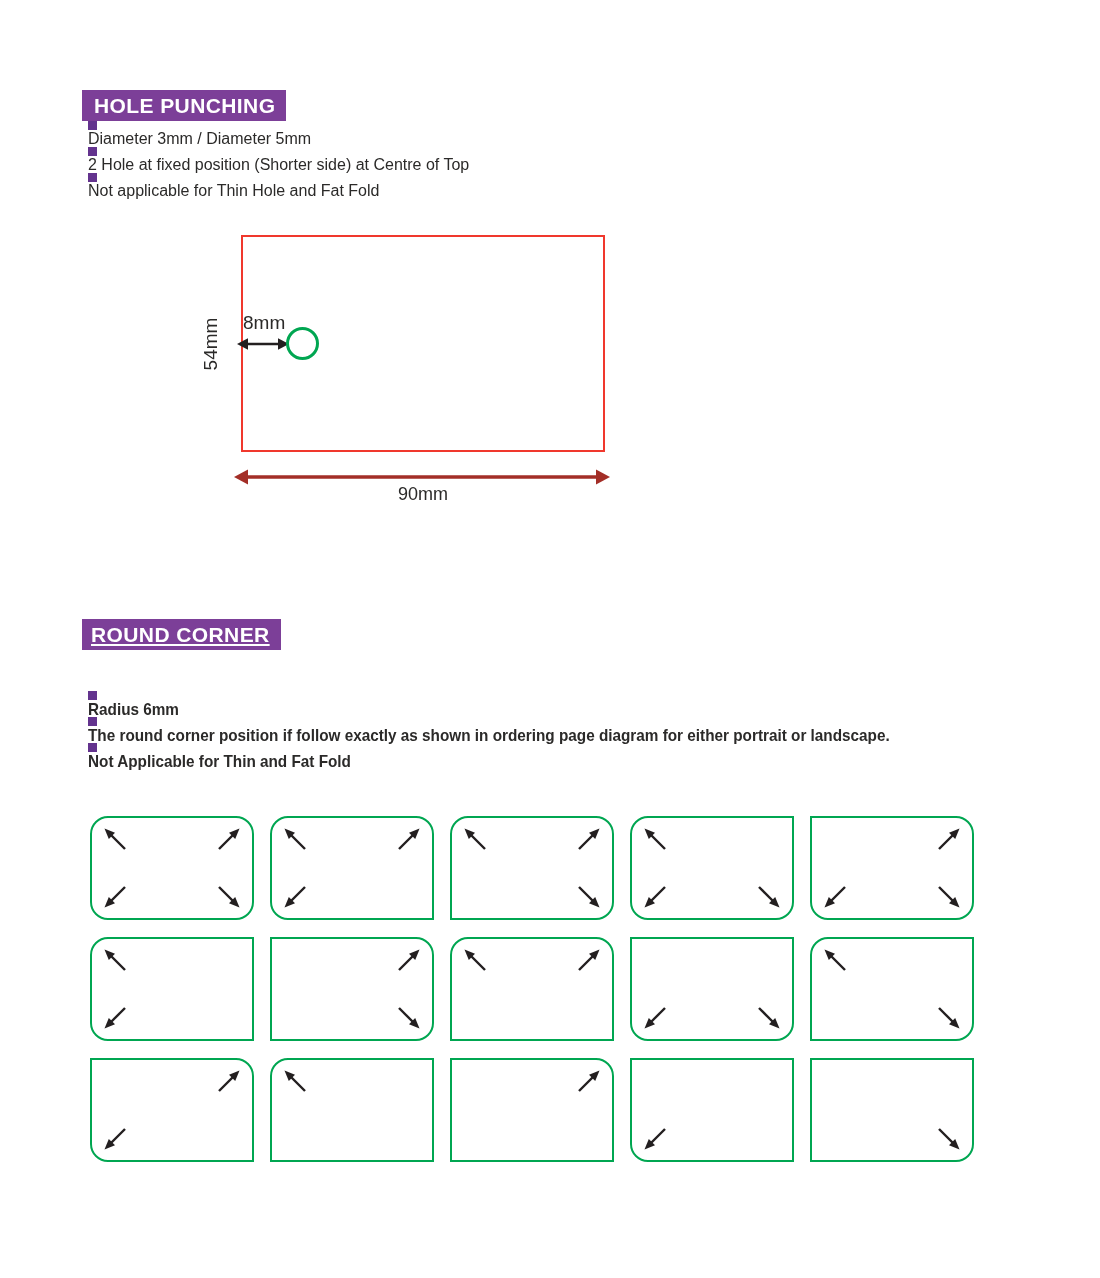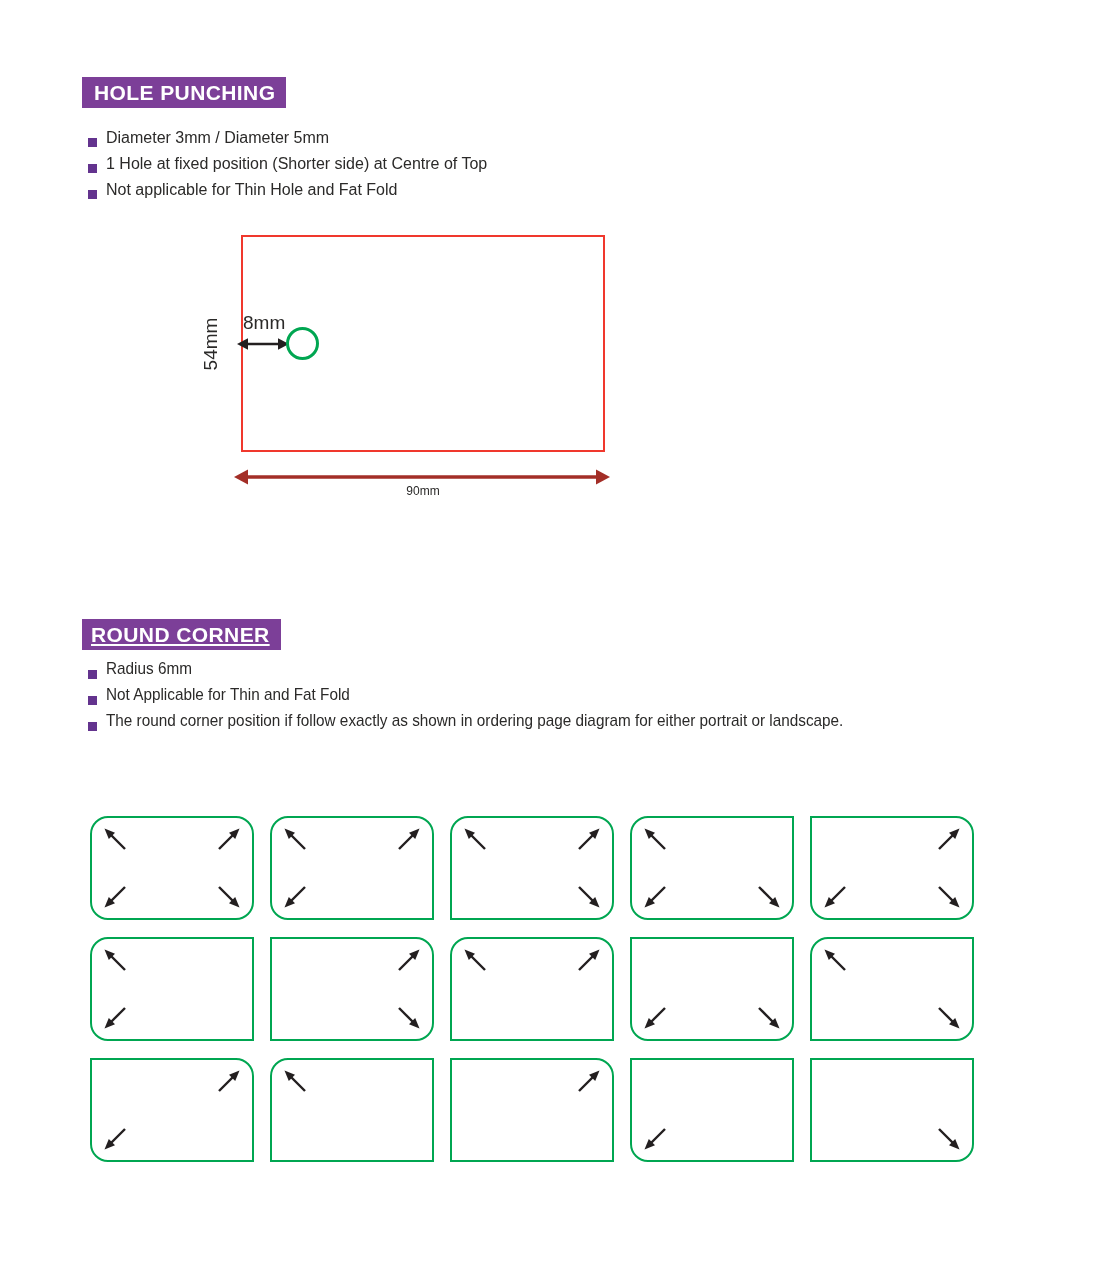--- a/index.html
+++ b/index.html
@@ -35,23 +35,24 @@
     white-space:nowrap;
   }
   .bullets{
     position:absolute;
     left:88px;
     list-style:none;
   }
   .bullets li{
     height:26px;
     display:flex;
-    align-items:flex-end;
+    align-items:flex-start;
     font-size:16px;
     white-space:nowrap;
+    flex-direction:column;
   }
   .sq{
     width:9px;height:9px;
     background:var(--bullet);
     display:inline-block;
     margin-right:9px;
     flex:0 0 9px;
   }
   .condensed{
     display:inline-block;
@@ -90,21 +91,21 @@
     border:3px solid var(--green);
     border-radius:50%;
     background:#ffffff;
   }
   .width-arrow{position:absolute;left:233px;top:468px;}
   .width-label{
     position:absolute;
     left:378px;top:484px;
     width:90px;
     text-align:center;
-    font-size:12px;
+    font-size:18px;
   }
   
   .rc-grid{
     position:absolute;
     left:90px;top:816px;
     width:884px;height:346px;
   }
   .rc-card{
     position:absolute;
     width:164px;height:104px;
@@ -120,30 +121,30 @@
   .rc-arrow.tl{left:10px;top:8px;}
   .rc-arrow.tr{right:10px;top:8px;transform:scaleX(-1);}
   .rc-arrow.bl{left:10px;bottom:8px;transform:scaleY(-1);}
   .rc-arrow.br{right:10px;bottom:8px;transform:scale(-1,-1);}
 </style>
 </head>
 <body>
 
 <div class="page">
 
-  <div class="sec-header" style="top:77px;padding-left:12px;">HOLE PUNCHING</div>
+  <div class="sec-header" style="top:90px;padding-left:12px;">HOLE PUNCHING</div>
 
   <ul class="bullets" style="top:121px;">
     <li>
       <span class="sq"></span>
       <span>Diameter 3mm / Diameter 5mm</span>
     </li>
     <li>
       <span class="sq"></span>
-      <span>1 Hole at fixed position (Shorter side) at Centre of Top</span>
+      <span>2 Hole at fixed position (Shorter side) at Centre of Top</span>
     </li>
     <li>
       <span class="sq"></span>
       <span>Not applicable for Thin Hole and Fat Fold</span>
     </li>
   </ul>
 
   <div class="card-outline"></div>
 
   <div class="dim-height">
@@ -161,32 +162,32 @@
 
   <svg class="width-arrow" width="378" height="18" viewBox="0 0 378 18">
     <line x1="9" y1="9" x2="369" y2="9" stroke="#a32e27" stroke-width="3.4"></line>
     <polygon points="1,9 15,1.5 15,16.5" fill="#a32e27"></polygon>
     <polygon points="377,9 363,1.5 363,16.5" fill="#a32e27"></polygon>
   </svg>
   <div class="width-label">90mm</div>
 
   <div class="sec-header" style="top:619px;text-decoration:underline;">ROUND CORNER</div>
 
-  <ul class="bullets" style="top:653px;">
+  <ul class="bullets" style="top:691px;font-weight:bold;">
     <li>
       <span class="sq"></span>
       <span class="condensed">Radius 6mm</span>
     </li>
     <li>
       <span class="sq"></span>
+      <span class="condensed">The round corner position if follow exactly as shown in ordering page diagram for either portrait or landscape.</span>
+    </li>
+    <li>
+      <span class="sq"></span>
       <span class="condensed">Not Applicable for Thin and Fat Fold</span>
-    </li>
-    <li>
-      <span class="sq"></span>
-      <span class="condensed">The round corner position if follow exactly as shown in ordering page diagram for either portrait or landscape.</span>
     </li>
   </ul>
 
   <div class="rc-grid">
       <div class="rc-card" style="left: 0px; top: 0px; border-radius: 18px;">
         <span class="rc-arrow tl">
           <svg viewBox="0 0 26 26">
             <line x1="23" y1="23" x2="9" y2="9" stroke="#231f20" stroke-width="2.4"></line>
             <polygon points="2.5,2.5 13,6.8 6.8,13" fill="#231f20"></polygon>
           </svg>

